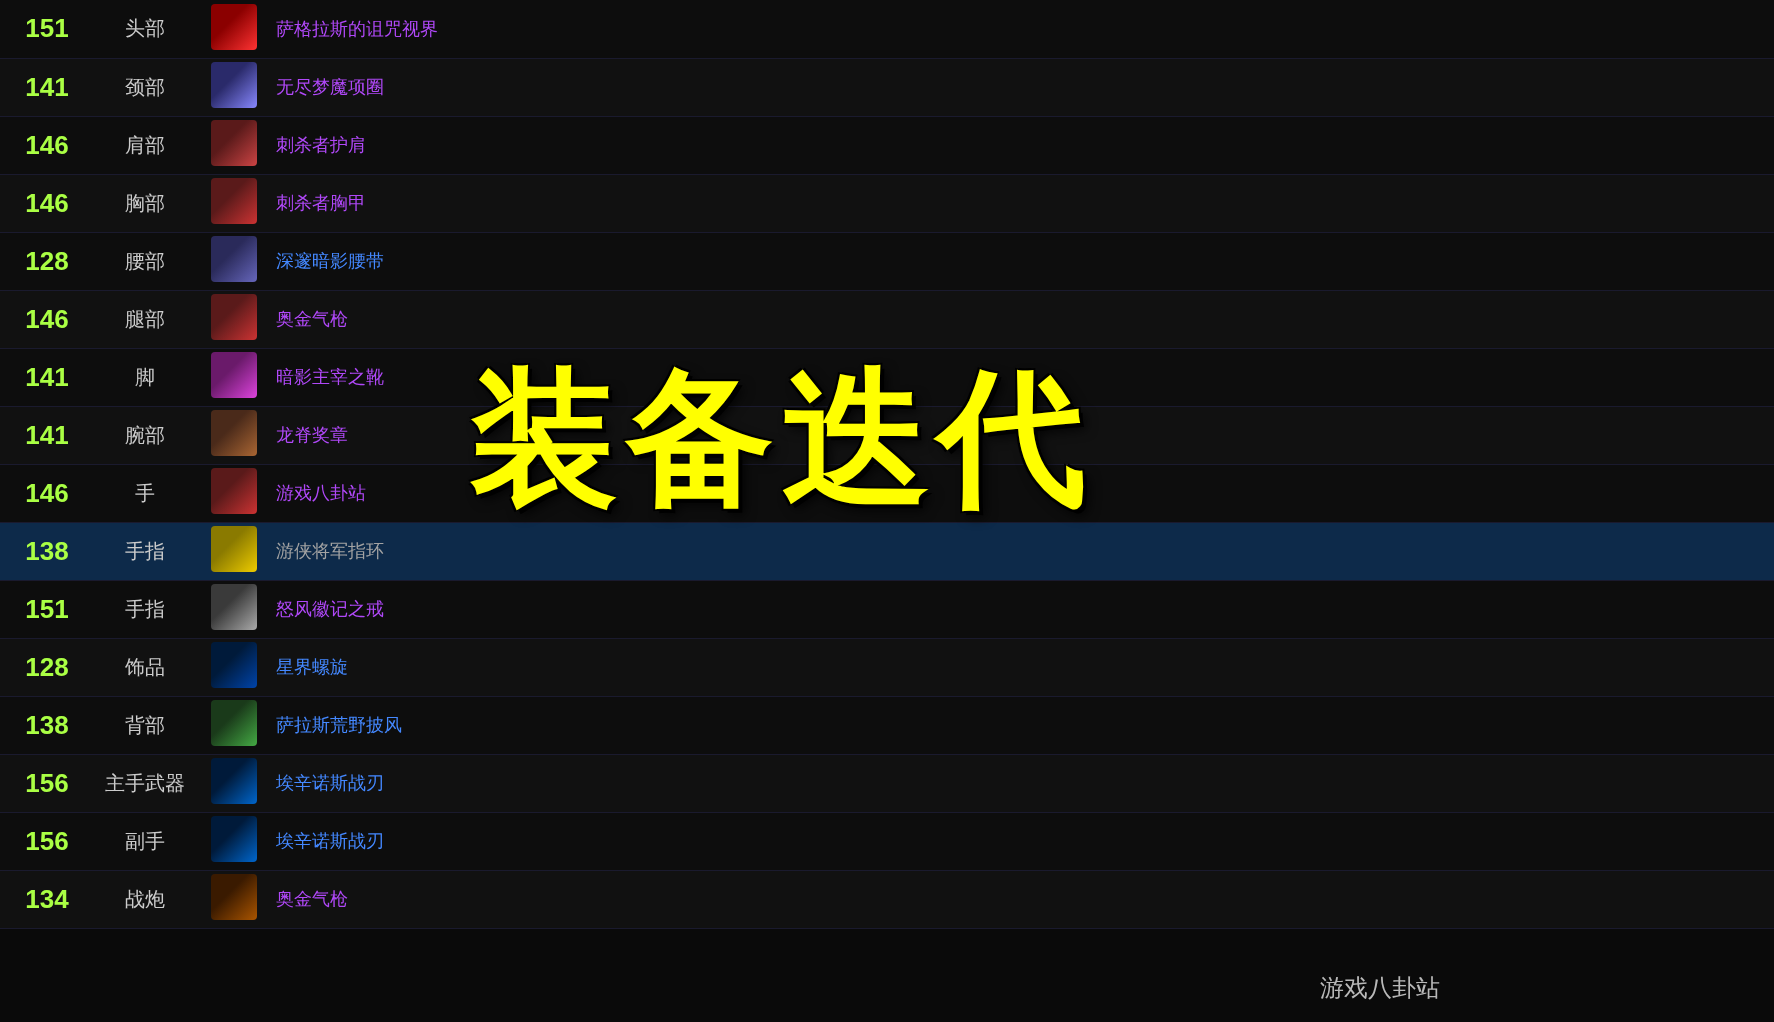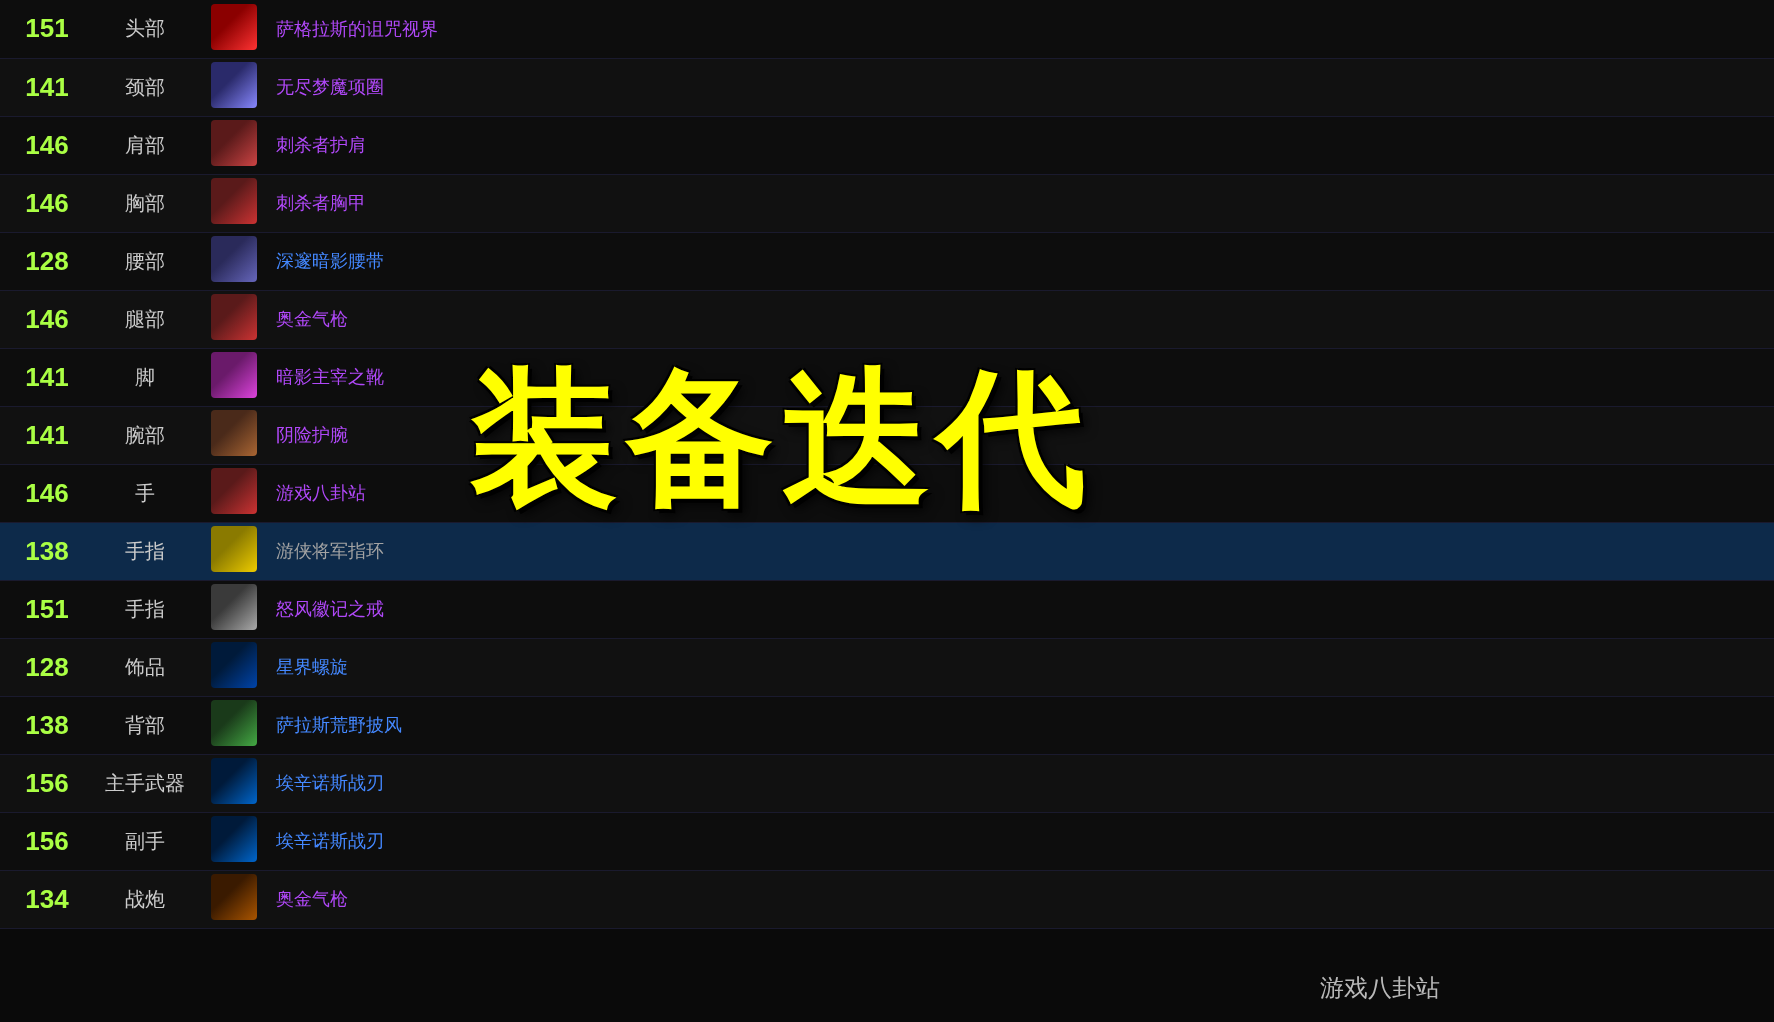--- a/index.html
+++ b/index.html
@@ -215,21 +215,21 @@
       <td class="col-name name-purple">暗影主宰之靴</td>
     </tr>
         <tr>
       <td class="col-ilvl">141</td>
       <td class="col-slot">腕部</td>
       <td class="col-icon">
         <div class="item-icon icon-wrist">
           <div class="icon-inner-shape"></div>
         </div>
       </td>
-      <td class="col-name name-purple">阴险护腕</td>
+      <td class="col-name name-purple">龙脊奖章</td>
     </tr>
         <tr>
       <td class="col-ilvl">146</td>
       <td class="col-slot">手</td>
       <td class="col-icon">
         <div class="item-icon icon-hands">
           <div class="icon-inner-shape"></div>
         </div>
       </td>
       <td class="col-name name-purple">游戏八卦站</td>

